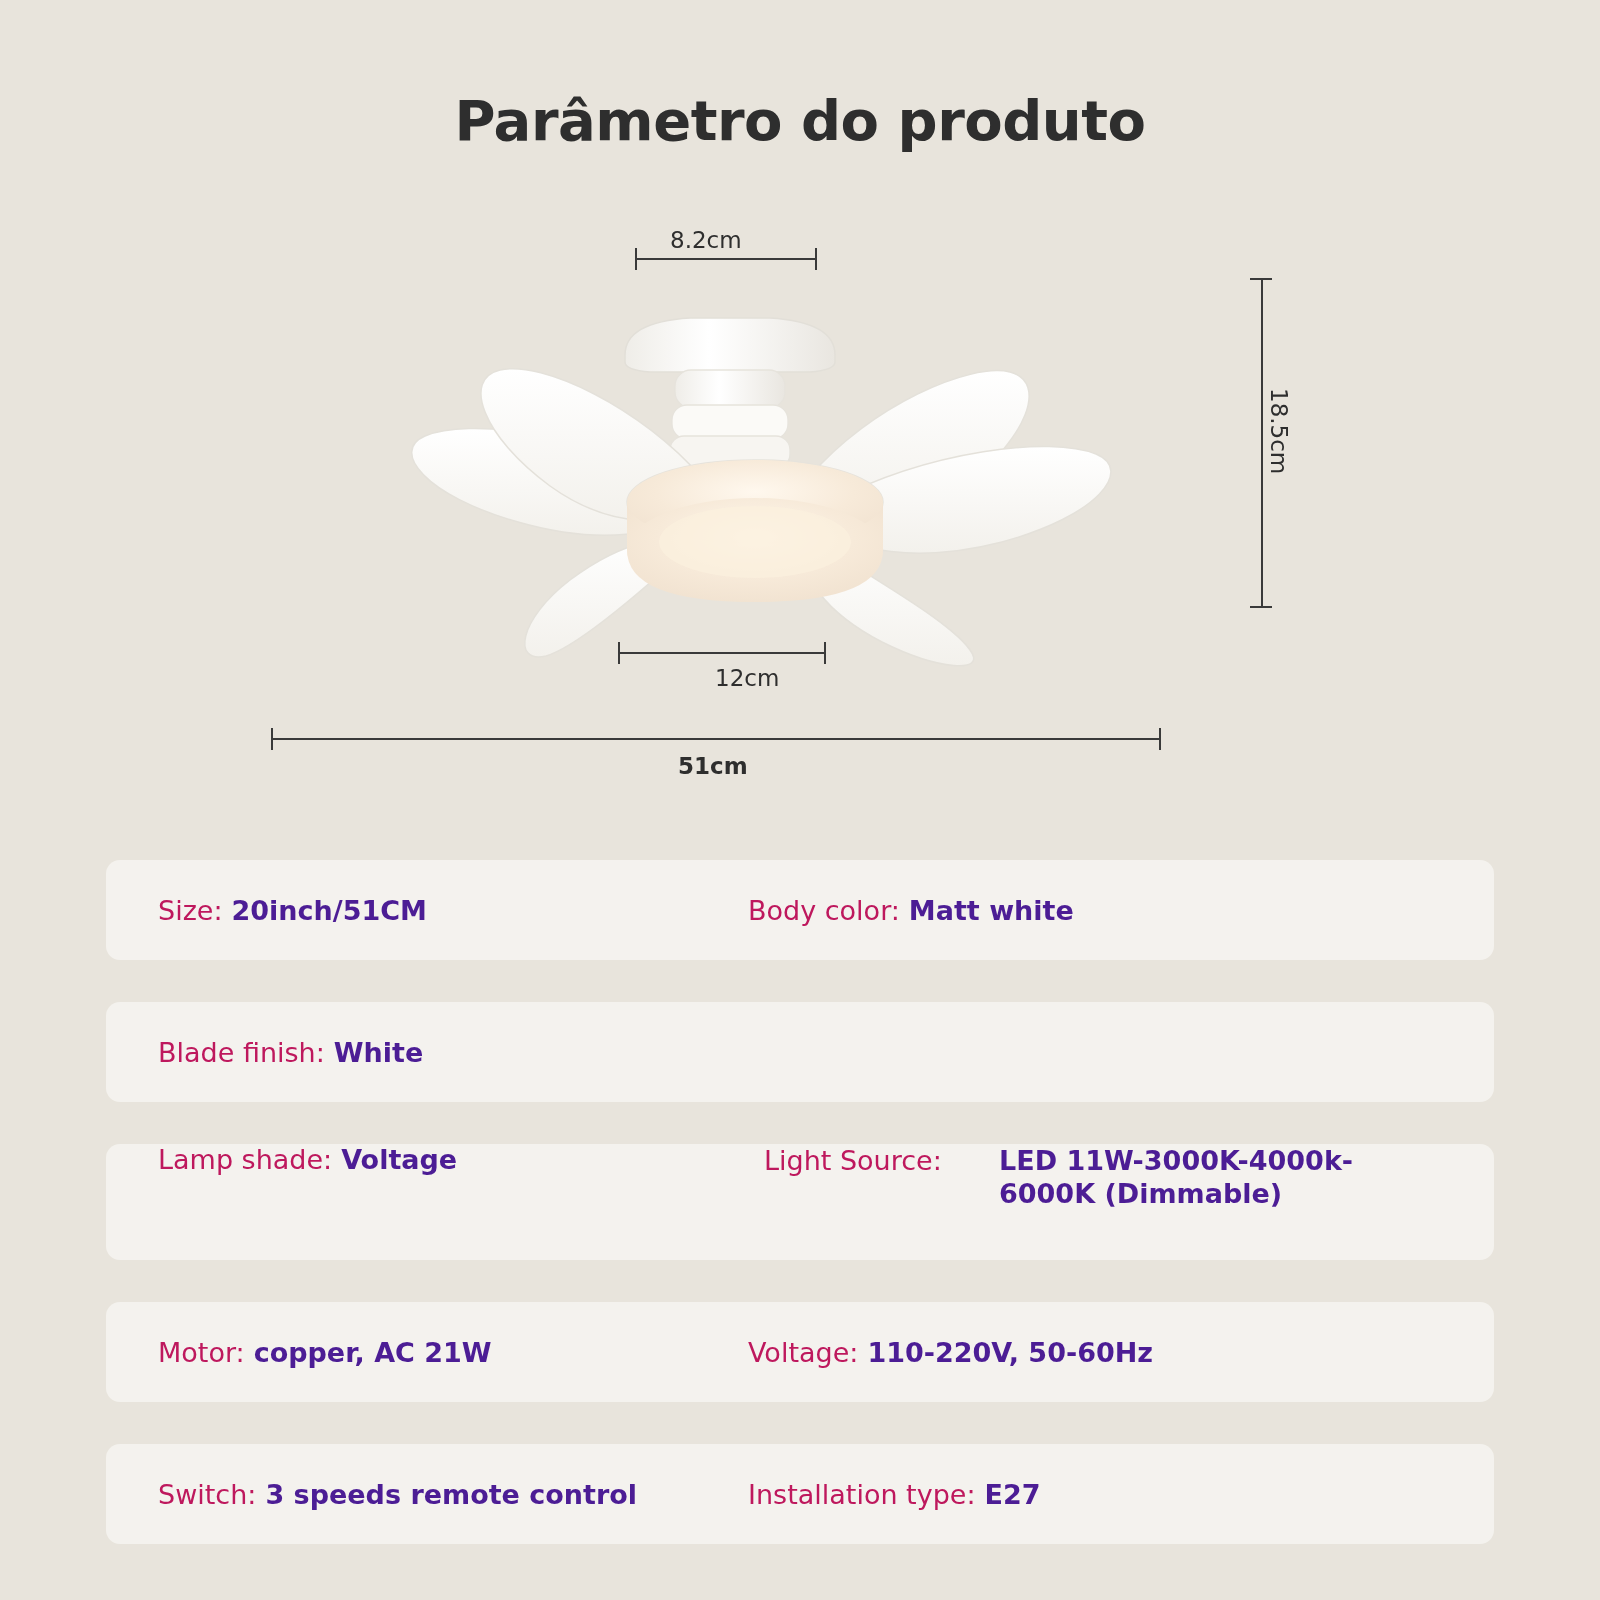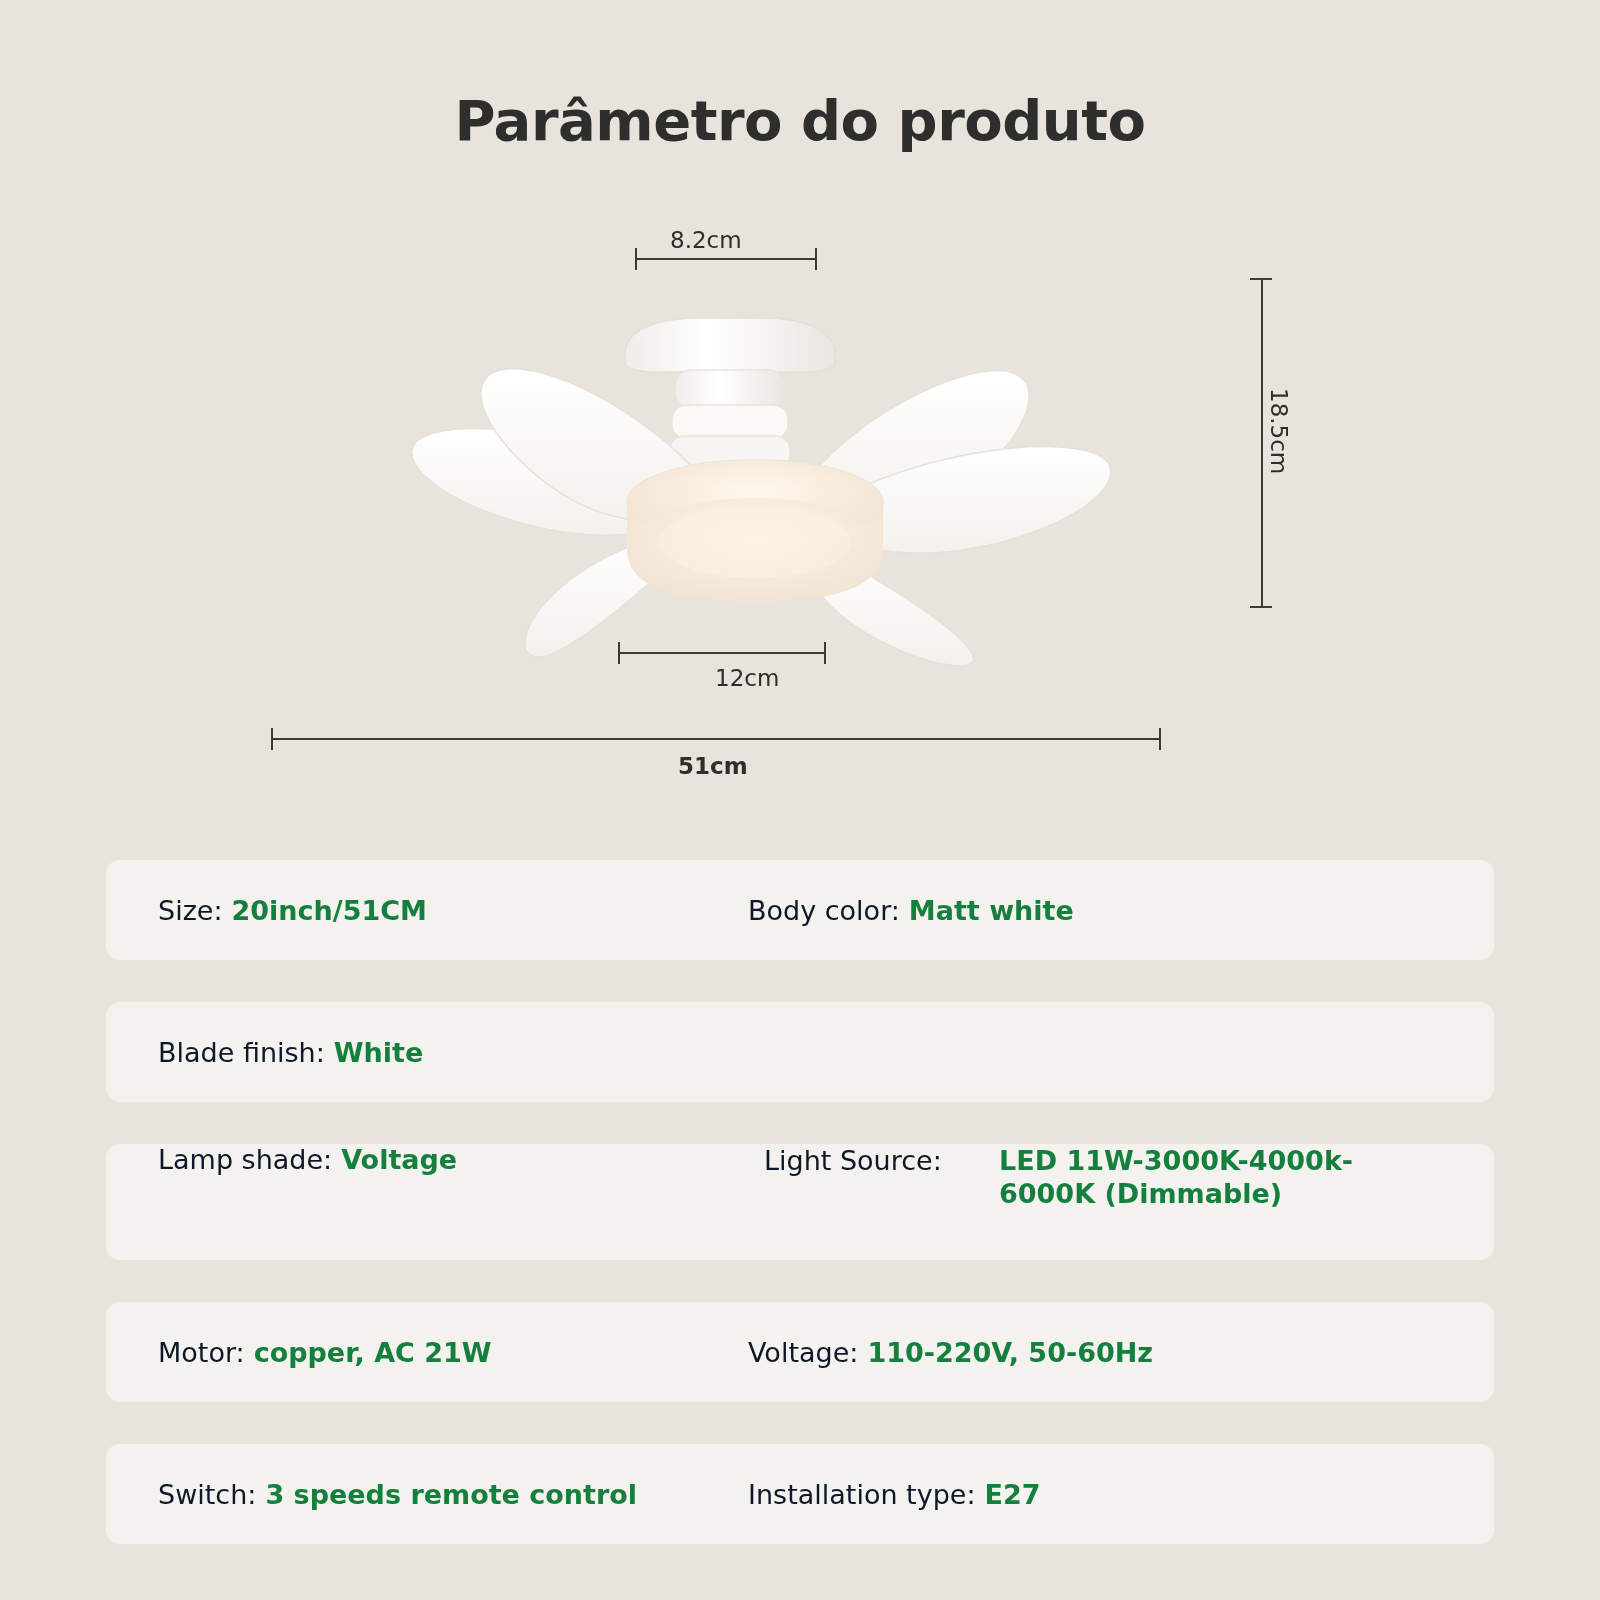--- a/index.html
+++ b/index.html
@@ -97,28 +97,28 @@
   }
   .spec-cell {
     display: flex;
     align-items: baseline;
     flex: 0 0 auto;
   }
   .spec-cell.left { width: 590px; }
   .spec-cell.right { flex: 1 1 auto; }
   .spec-key {
     font-size: 27px;
-    color: #0f172a;
+    color: #be185d;
     font-weight: 400;
     font-family: "DejaVu Sans", sans-serif;
     white-space: nowrap;
   }
   .spec-val {
     font-size: 27px;
-    color: #15803d;
+    color: #4c1d95;
     font-weight: 700;
     font-family: "DejaVu Sans", sans-serif;
     margin-left: 9px;
   }
   .spec-val.multiline { line-height: 1.24; }
   .spec-cell.right.wide .spec-key { min-width: 226px; }
   .spec-row.tall { height: 116px; align-items: flex-start; gap: 16px; }
 </style>
 </head>
 <body>

